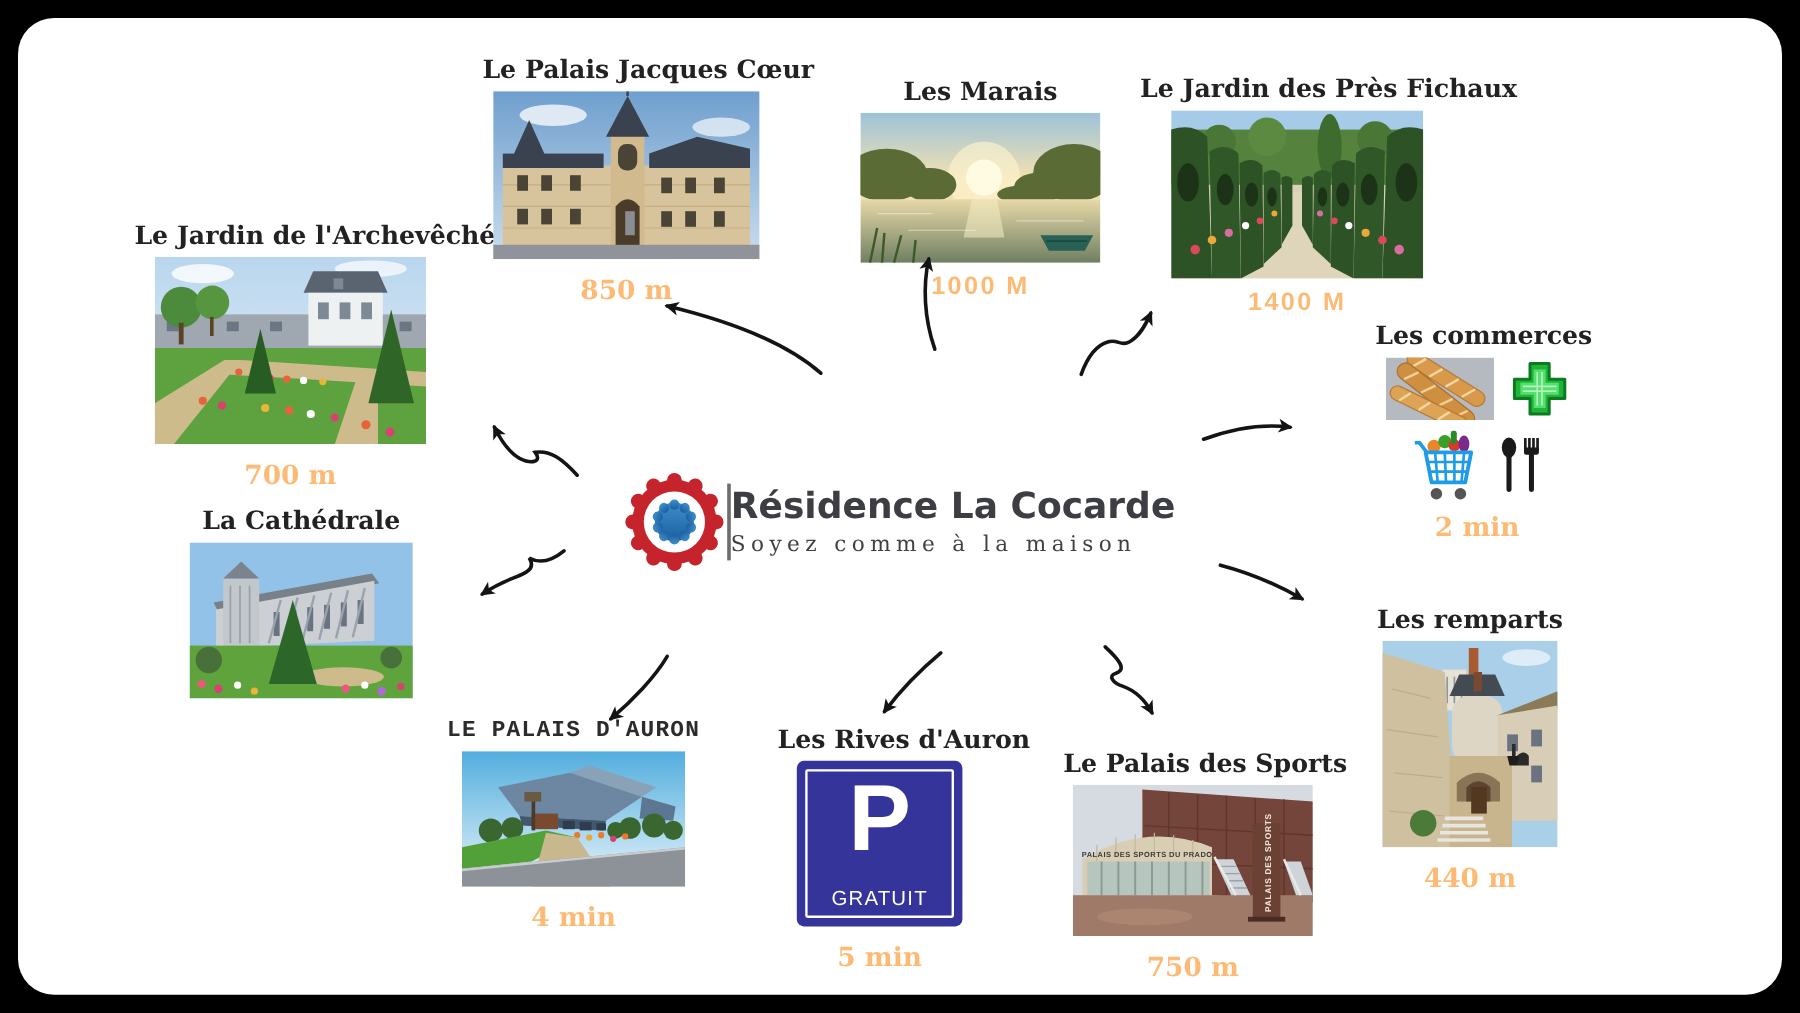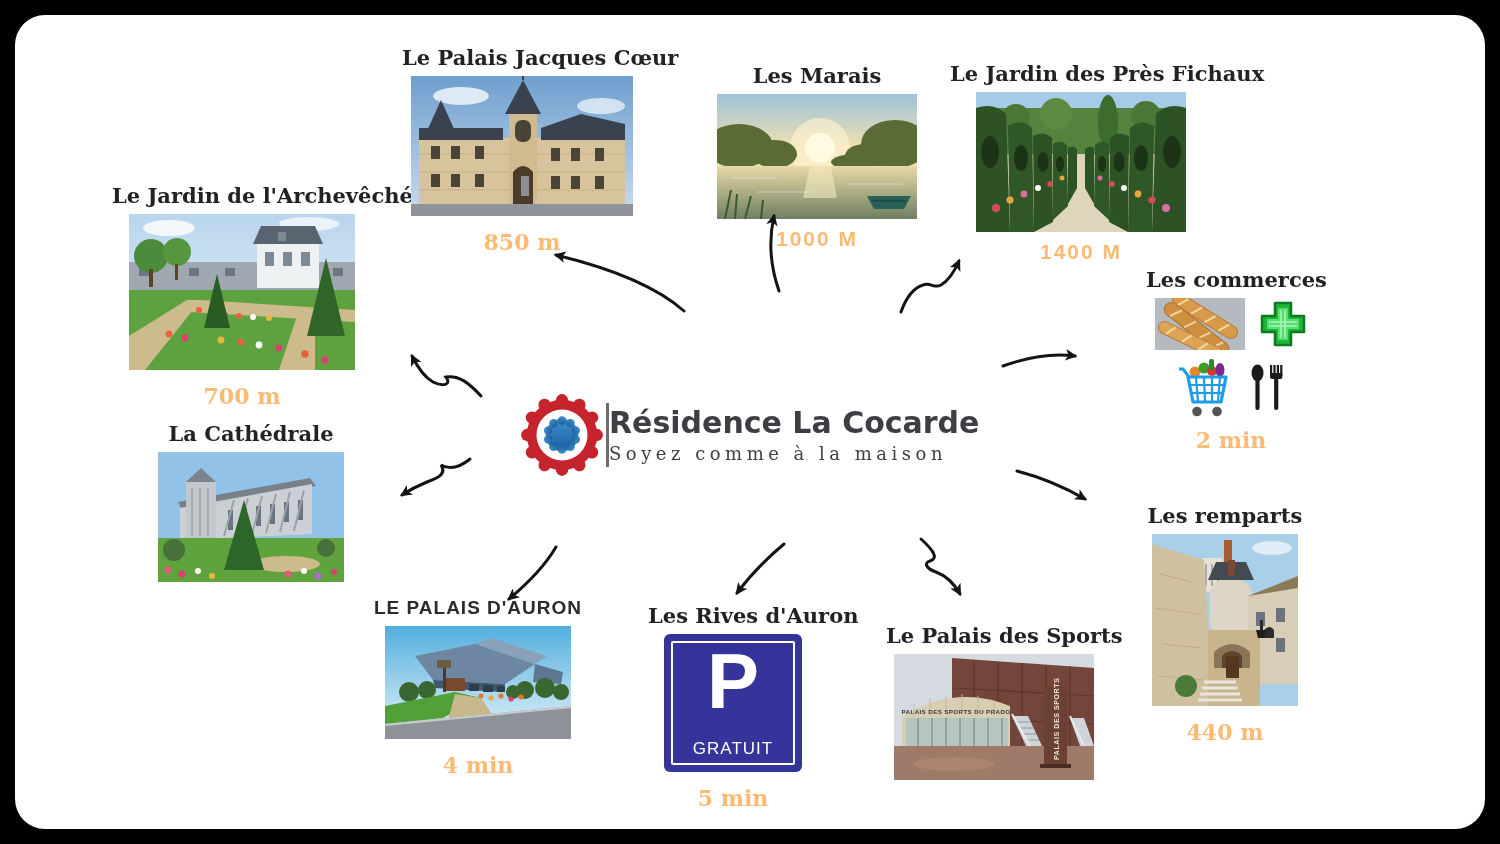--- a/index.html
+++ b/index.html
@@ -4,21 +4,21 @@
 <style>
   html,body{margin:0;padding:0;background:#000;}
   #canvas{position:relative;width:1500px;height:844px;background:#000;overflow:hidden;
           font-family:"DejaVu Serif",serif;}
   #card{position:absolute;left:15px;top:15px;right:15px;bottom:15px;background:#fff;border-radius:30px;}
   .loc{position:absolute;text-align:center;}
   .loc-title{font-family:"DejaVu Serif",serif;font-weight:700;font-size:21px;color:#222;
              white-space:nowrap;margin-bottom:7px;line-height:1.1;}
   .loc-dist{font-family:"DejaVu Serif",serif;font-weight:700;font-size:22px;color:#fdba74;margin-top:9px;}
   .loc-dist.sans{font-family:"Liberation Sans",sans-serif;font-weight:700;letter-spacing:2px;font-size:21px;margin-top:4px;}
-  .loc-title.sans{font-family:Liberation Sans, sans-serif;font-weight:700;font-size:19px;letter-spacing:1px;color:#2b2b2b;}
+  .loc-title.sans{font-family:Liberation Mono, monospace;font-weight:700;font-size:19px;letter-spacing:1px;color:#2b2b2b;}
   .photo{display:inline-block;line-height:0;}
   
   #loc-archeveche{left:112px;top:184px;width:260px;}
   #loc-jacques-coeur{left:402px;top:46px;width:240px;}
   #loc-marais{left:711px;top:28px;width:212px;margin-top:36px;}
   #loc-pres-fichaux{left:950px;top:62px;width:262px;}
   #loc-commerces{left:1146px;top:268px;width:170px;}
   #loc-remparts{left:1142px;top:460px;width:166px;margin-top:44px;}
   #loc-cathedrale{left:146px;top:422px;width:210px;}
   #loc-palais-auron{left:372px;top:598px;width:212px;}
@@ -540,20 +540,21 @@
             </g>
           <line x1="118" y1="60" x2="136" y2="92" stroke="#e8eaec" stroke-width="2"></line>
           <polygon points="176,64 190,64 200,92 186,92" fill="#cfd4d8"></polygon>
           <line x1="176" y1="62" x2="190" y2="92" stroke="#e8eaec" stroke-width="2"></line>
         </g>
         <rect x="150" y="32" width="23" height="80" fill="#6b4134"></rect>
         <rect x="146" y="110" width="31" height="4" fill="#4a2c22"></rect>
         <text x="0" y="0" transform="translate(165 106) rotate(-90)" font-size="7" font-family="Liberation Sans, sans-serif" font-weight="bold" fill="#f2e8da" letter-spacing=".6">PALAIS DES SPORTS</text>
       </svg>
     </span>
+    <div class="loc-dist">750 m</div>
   </div>
 
   <div id="logo">
     <span class="photo">
       <svg width="88" height="88" viewBox="0 0 100 100">
         <defs>
             <linearGradient id="blug" x1="0" y1="0" x2="0" y2="1">
           <stop offset="0" stop-color="#3f8ecb"></stop>
               <stop offset="1" stop-color="#1b5fa0"></stop>
             </linearGradient>

